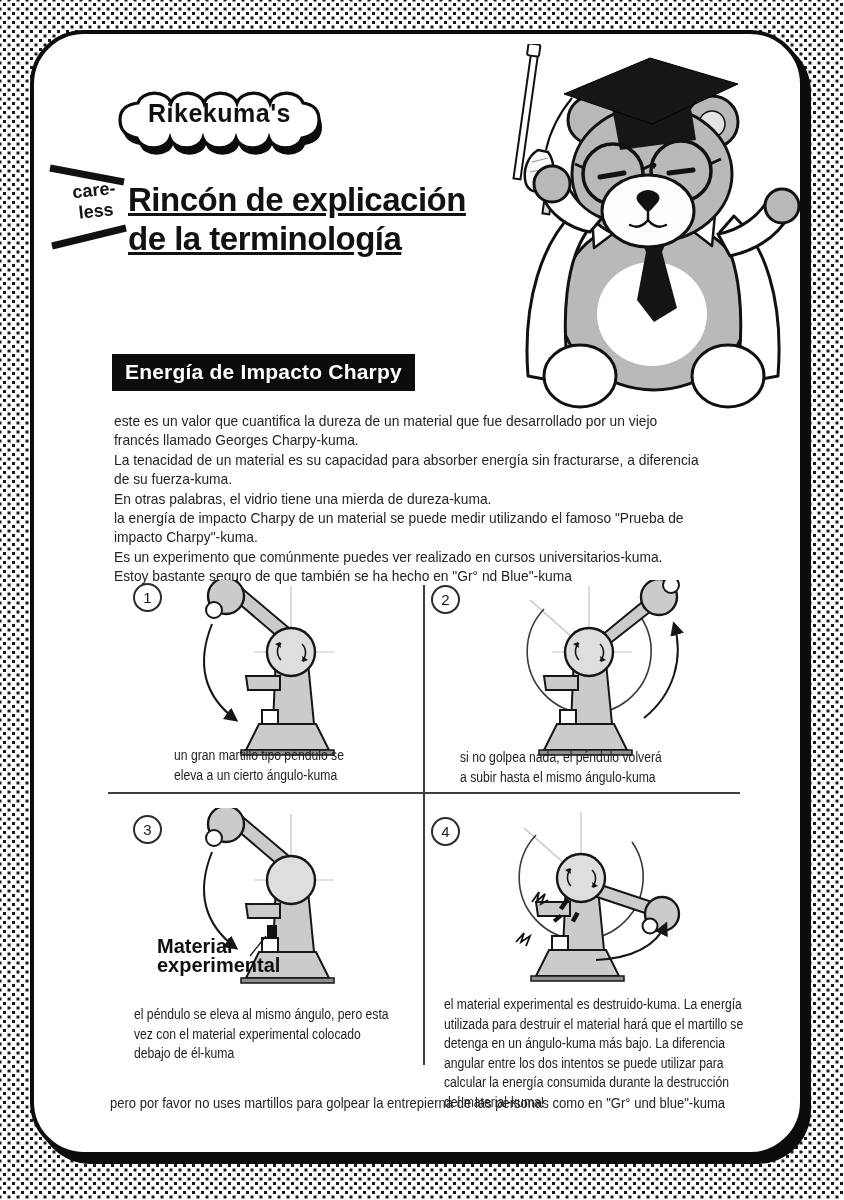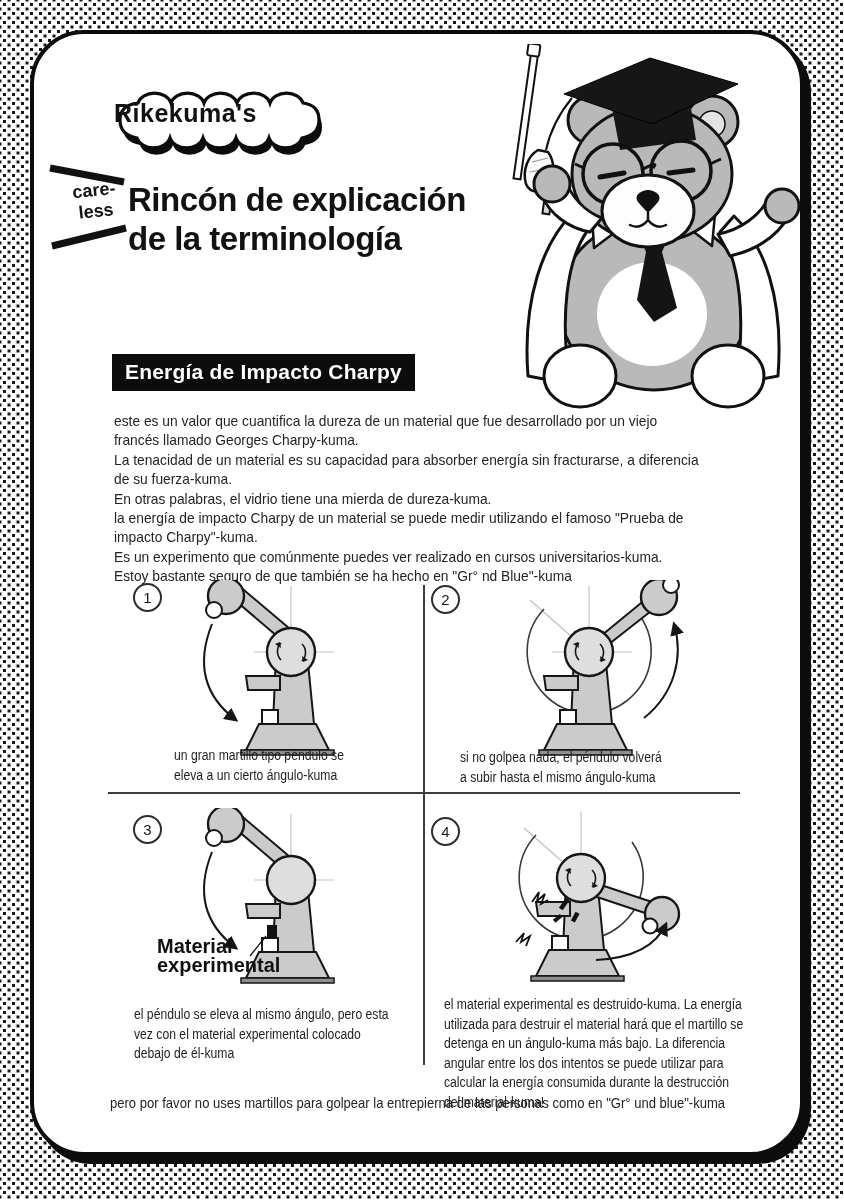--- a/index.html
+++ b/index.html
@@ -6,21 +6,21 @@
   body{width:844px;height:1200px;background:#fff;font-family:"Liberation Sans","DejaVu Sans",sans-serif;color:#1c1c1c;}
   #page{position:relative;width:844px;height:1200px;overflow:hidden;
     background-color:#fff;
     background-image:radial-gradient(#181818 1.45px,transparent 1.6px),radial-gradient(#181818 1.45px,transparent 1.6px);
     background-size:9px 9px;background-position:0 0,4.5px 4.5px;}
   .sheet{position:absolute;left:30px;top:30px;width:766px;height:1118px;background:#fff;
     border:4px solid #0c0c0c;border-radius:54px;box-shadow:7px 8px 0 0 #0c0c0c;}
   .abs{position:absolute;}
   
   .bubble-wrap{left:80px;top:56px;width:212px;height:74px;}
-  .bubble-label{position:absolute;left:0;top:9px;width:211px;text-align:left;font-size:25px;font-weight:700;letter-spacing:.5px;color:#111;}
+  .bubble-label{position:absolute;left:0;top:9px;width:211px;text-align:center;font-size:25px;font-weight:700;letter-spacing:.5px;color:#111;}
   .careless{left:12px;top:120px;width:96px;height:104px;}
   .careless-text{position:absolute;left:14px;top:26px;width:70px;text-align:center;font-size:18px;font-weight:600;color:#141414;line-height:21px;transform:rotate(-6deg);white-space:pre-line;}
   .page-title{left:94px;top:146px;width:480px;font-size:33px;line-height:39px;font-weight:700;letter-spacing:-.5px;color:#121212;}
   .mascot{left:438px;top:10px;width:348px;height:368px;}
   
   .banner{left:78px;top:320px;background:#0c0c0c;color:#fff;font-size:21px;font-weight:700;padding:6px 13px 7px;letter-spacing:.2px;}
   
   .intro{left:80px;top:377px;width:710px;font-size:15px;line-height:19.4px;color:#242424;white-space:pre-line;transform:scaleX(.92);transform-origin:0 0;}
   
   .vline{left:389px;top:551px;width:2px;height:480px;background:#3d3d3d;}
@@ -53,21 +53,21 @@
 
     <div class="abs careless">
       <svg width="96" height="104" viewBox="0 0 96 104">
         <path d="M4 14 L78 28" stroke="#111" stroke-width="7"></path>
         <path d="M6 92 L80 74" stroke="#111" stroke-width="7"></path>
       </svg>
       <div class="careless-text">care-
 less</div>
     </div>
 
-    <div class="abs page-title" style="white-space:pre-line;">Rincón de explicación
+    <div class="abs page-title" style="white-space:pre-line;text-decoration:underline;">Rincón de explicación
 de la terminología</div>
 
     <svg class="abs mascot" viewBox="0 0 348 368">
       <g>
         <rect x="59" y="8" width="7" height="128" transform="rotate(8 62 10)" fill="#fff" stroke="#111" stroke-width="2"></rect>
         <rect x="56" y="0" width="12" height="12" rx="2" transform="rotate(8 62 4)" fill="#fff" stroke="#111" stroke-width="2"></rect>
         <rect x="74" y="142" width="7" height="28" transform="rotate(8 77 144)" fill="#d9d9d9" stroke="#111" stroke-width="2"></rect>
       </g>
       <ellipse cx="182" cy="260" rx="95" ry="86" fill="#b9b9b9" stroke="#111" stroke-width="3"></ellipse>
       <g>

